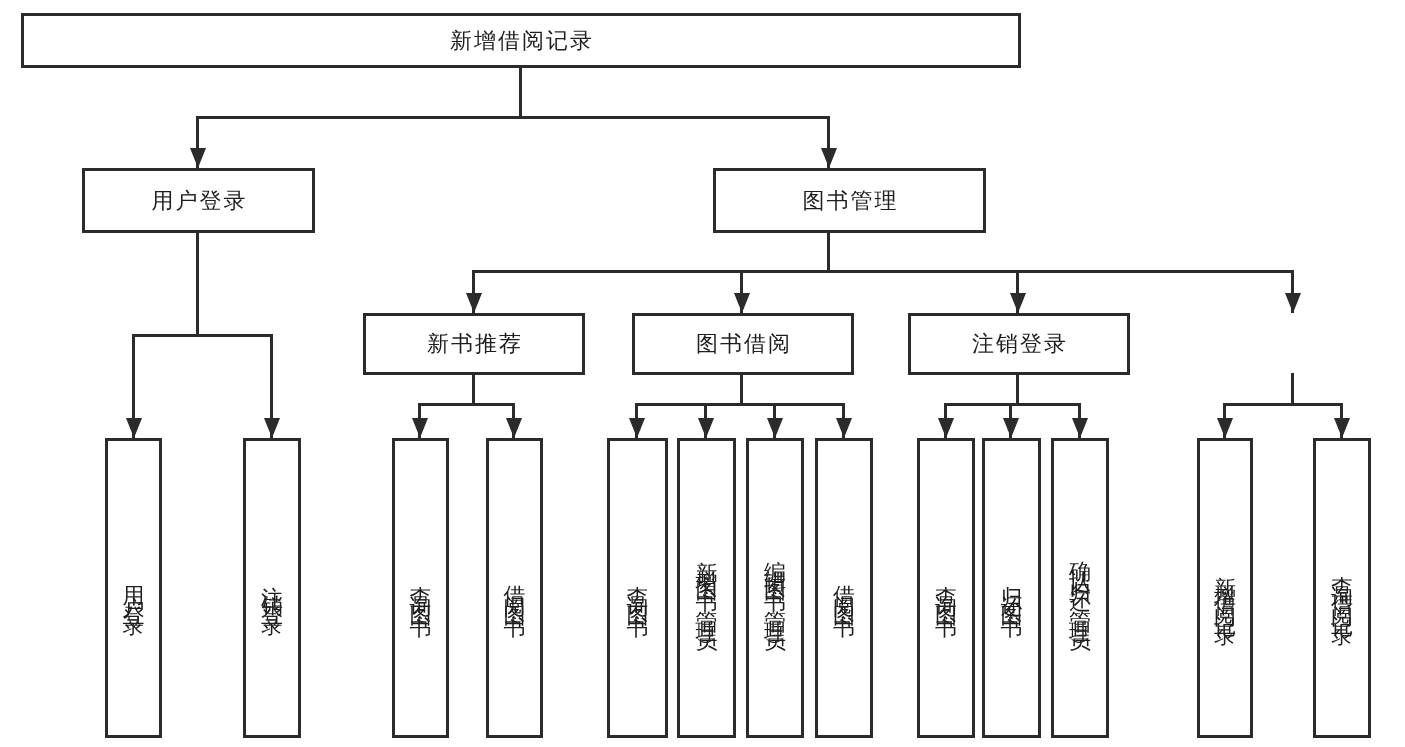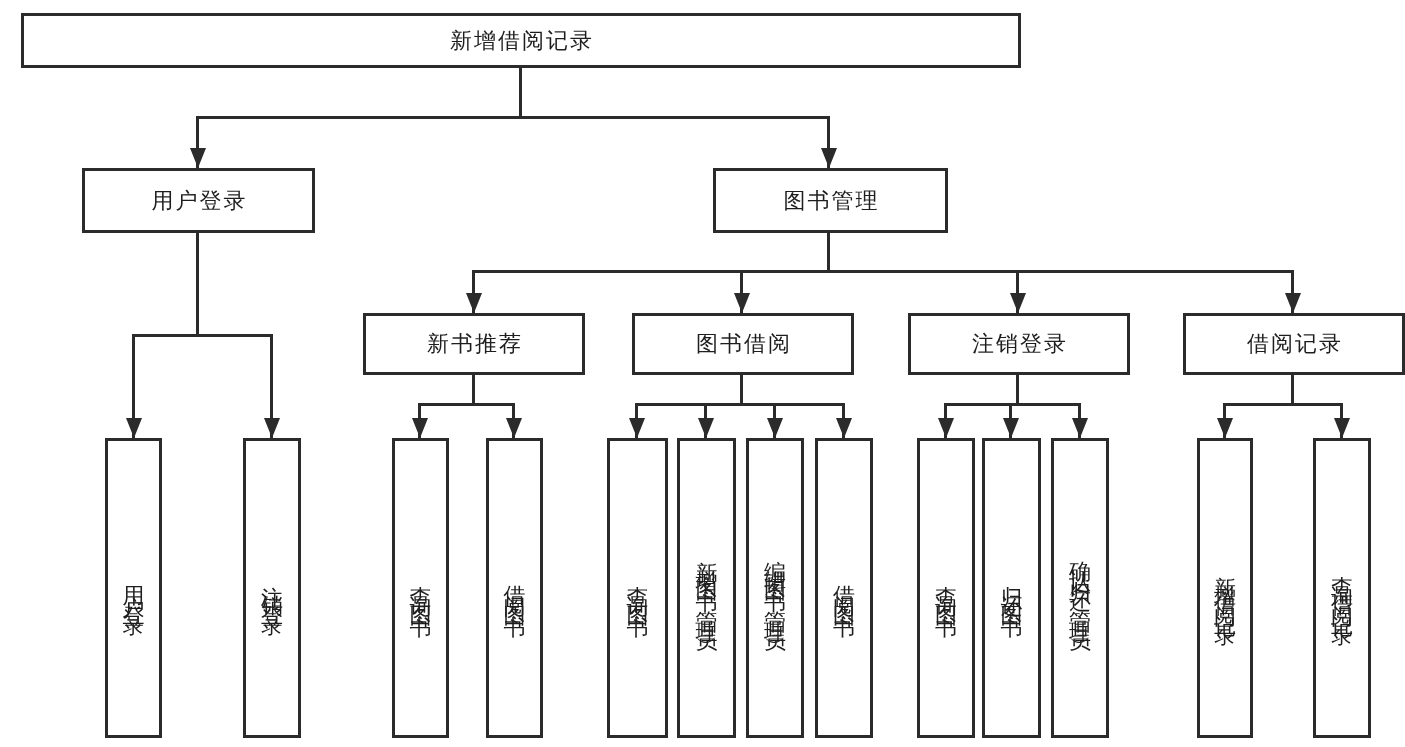--- a/index.html
+++ b/index.html
@@ -128,39 +128,36 @@
   <div class="arrow" style="left:1334px;top:418px;"></div>
 
   <div class="node head" style="left:21px;top:13px;width:1000px;height:55px;">
     <span>新增借阅记录</span>
   </div>
 
   <div class="node head" style="left:82px;top:168px;width:233px;height:65px;">
     <span>用户登录</span>
   </div>
 
-  <div class="node head" style="left:713px;top:168px;width:235px;height:65px;">
+  <div class="node head" style="left:713px;top:168px;width:273px;height:65px;">
     <span>图书管理</span>
   </div>
 
   <div class="node head" style="left:632px;top:313px;width:222px;height:62px;">
     <span>图书借阅</span>
   </div>
 
   <div class="node head" style="left:363px;top:313px;width:222px;height:62px;">
     <span>新书推荐</span>
   </div>
 
   <div class="node head" style="left:908px;top:313px;width:222px;height:62px;">
     <span>注销登录</span>
   </div>
 
-  <div class="node head" style="left:1183px;top:313px;width:222px;height:62px;">
-    <span>借阅记录</span>
-  </div>
 
   <div class="node leaf" style="left:105px;top:438px;width:57px;height:300px;">
     <span>用户登录</span>
   </div>
 
   <div class="node leaf" style="left:243px;top:438px;width:58px;height:300px;">
     <span>注销登录</span>
   </div>
 
   <div class="node leaf" style="left:392px;top:438px;width:57px;height:300px;">

